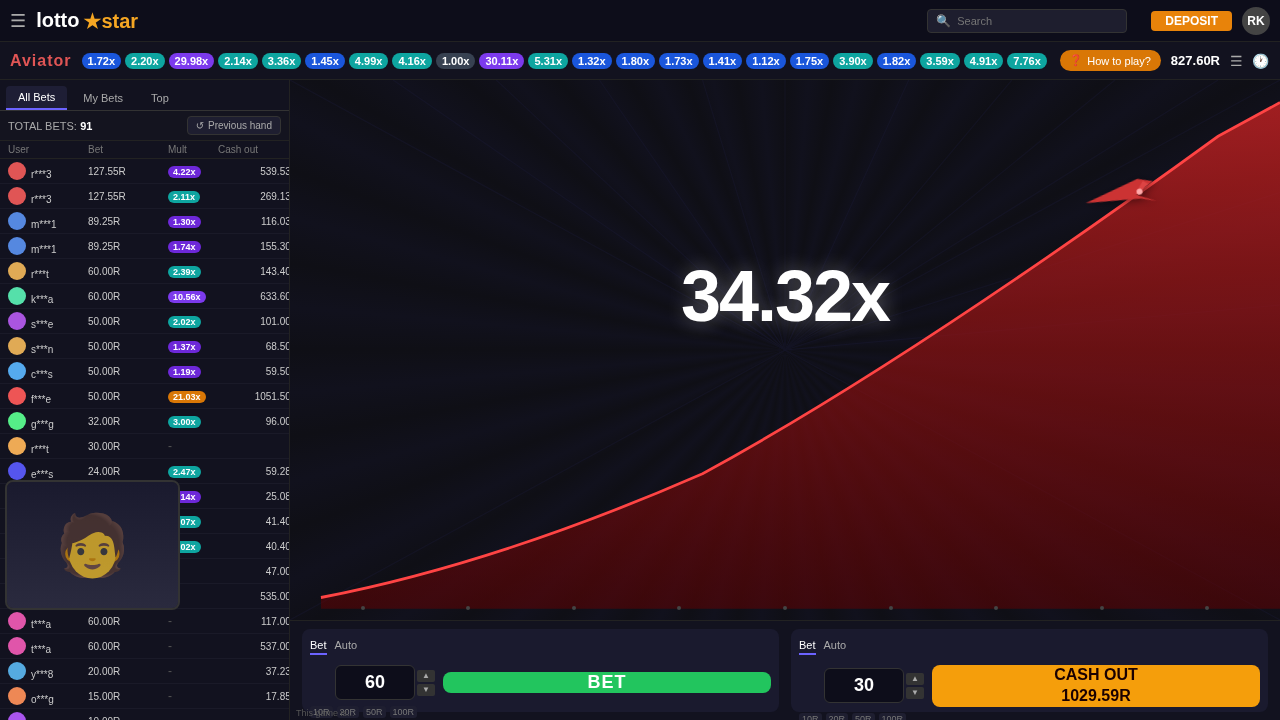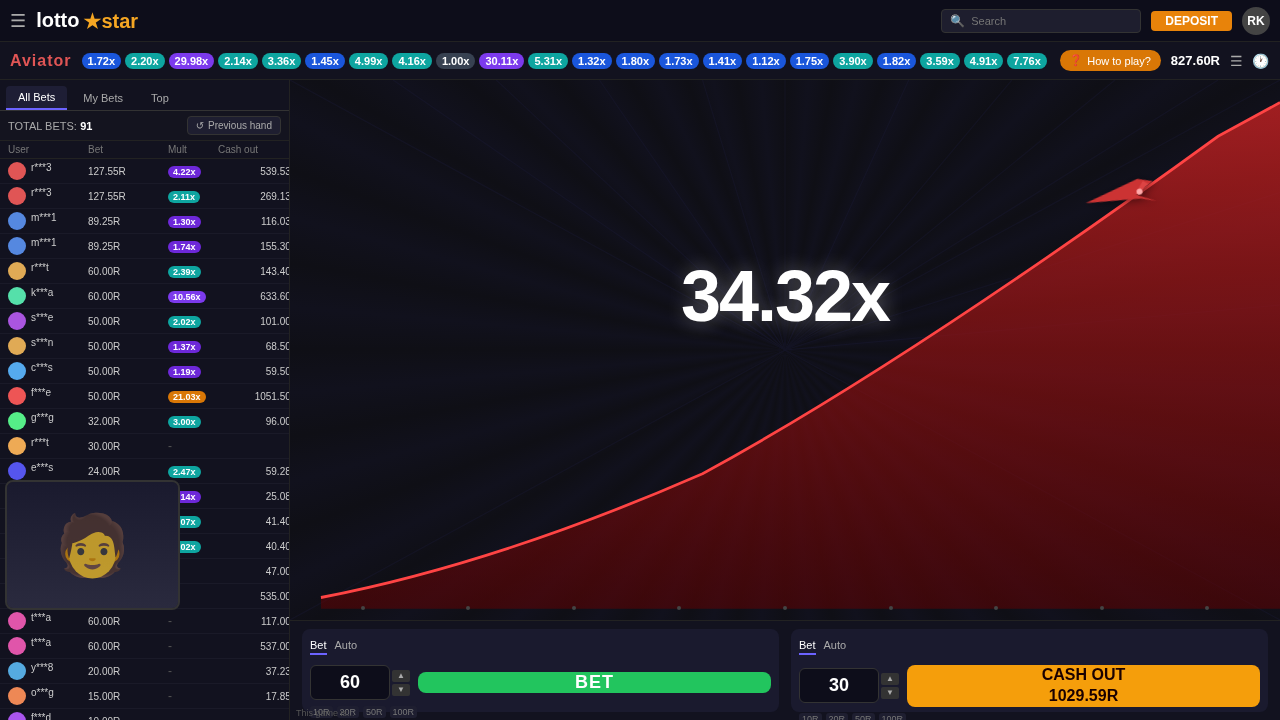--- a/index.html
+++ b/index.html
@@ -62,20 +62,21 @@
     .search-icon-el { color: #aaa; font-size: 12px; }
     .deposit-btn {
       background: #e8830a;
       color: #fff;
       border: none;
       border-radius: 4px;
       padding: 3px 14px;
       font-weight: bold;
       font-size: 12px;
       cursor: pointer;
+      margin-left: 14px;
     }
     .user-avatar-nav {
       background: #444;
       border-radius: 50%;
       width: 28px;
       height: 28px;
       display: flex;
       align-items: center;
       justify-content: center;
       font-weight: bold;
@@ -213,21 +214,21 @@
     }
     .bet-row {
       display: grid;
       grid-template-columns: 80px 80px 50px 80px;
       align-items: center;
       padding: 3px 8px;
       border-bottom: 1px solid #1a1a28;
     }
     .user-cell {
       display: flex;
-      align-items: flex-start;
+      align-items: flex-end;
       gap: 5px;
       font-size: 10px;
       color: #ccc;
     }
     .avatar-small {
       width: 18px;
       height: 18px;
       border-radius: 50%;
       background: #555;
       display: flex;
@@ -373,20 +374,21 @@
       border-bottom: 2px solid transparent;
     }
     .panel-tab.active {
       color: #fff;
       border-bottom: 2px solid #6c63ff;
     }
     .bet-controls {
       display: flex;
       align-items: center;
       gap: 8px;
+      margin-left: 25px;
     }
     .bet-amount-input {
       background: #0d0d1a;
       border: 1px solid #333;
       border-radius: 6px;
       color: #fff;
       font-size: 18px;
       font-weight: bold;
       width: 80px;
       text-align: center;

